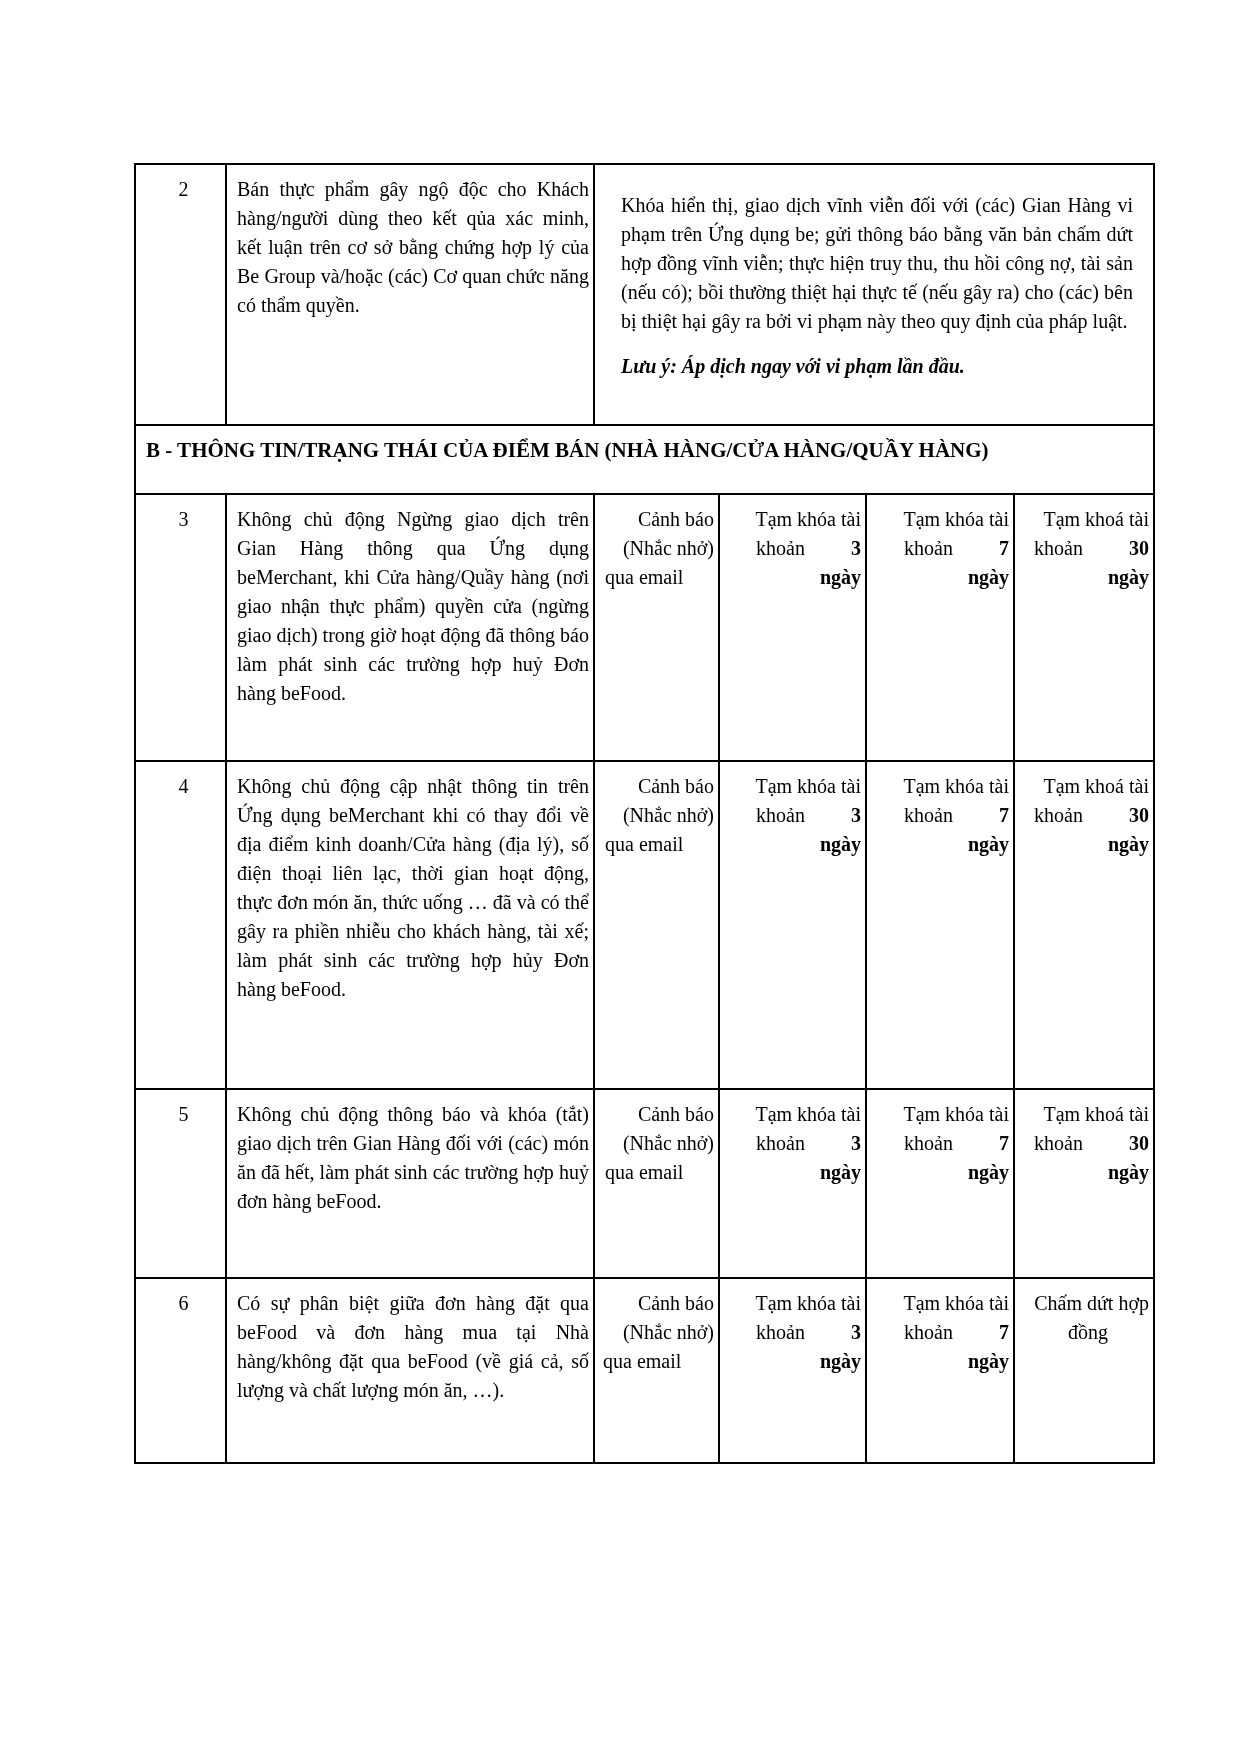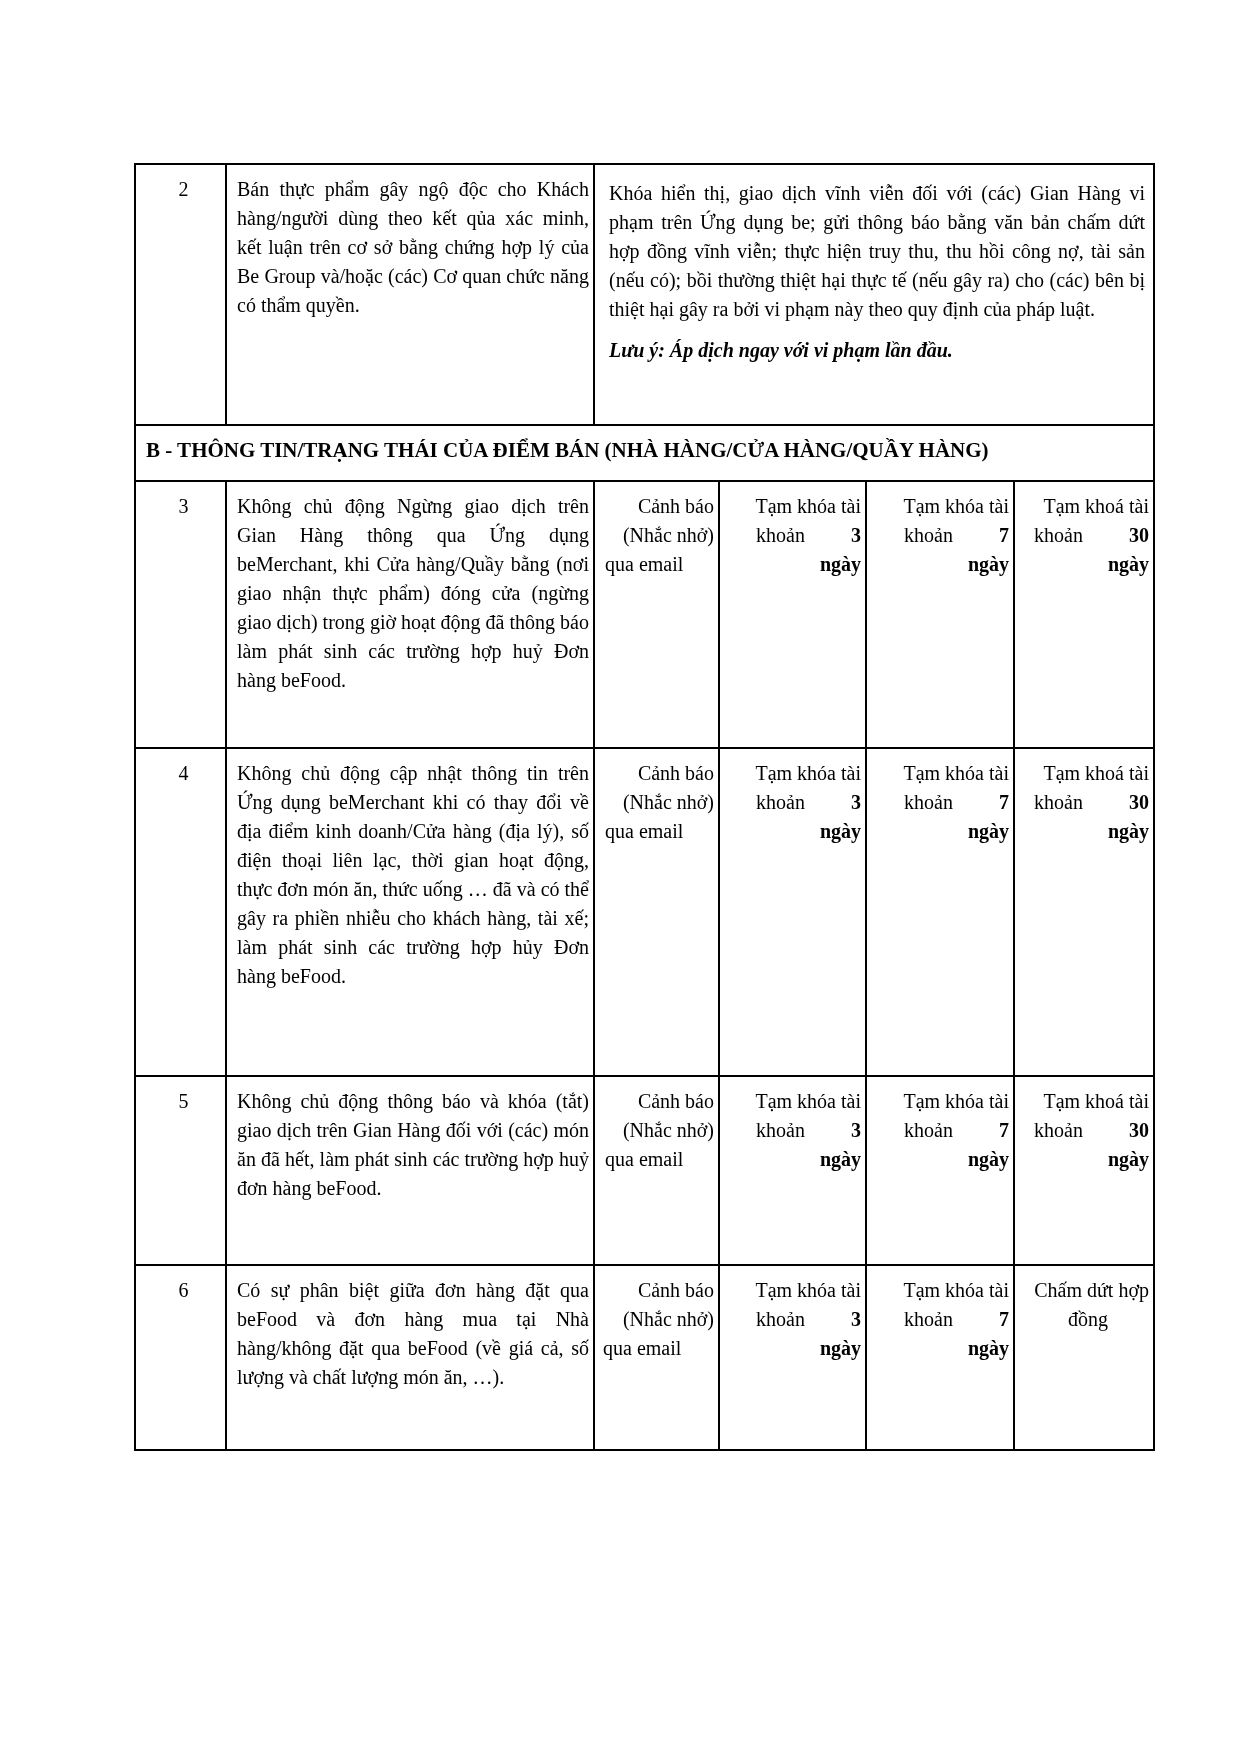--- a/index.html
+++ b/index.html
@@ -55,21 +55,21 @@
   }
   .section-text {
     display: inline-block;
     white-space: nowrap;
   }
   .note-text {
     font-weight: bold;
     font-style: italic;
     margin-top: 12px;
   }
-  p { margin: 4px; }
+  p { margin: 16px; }
   b { font-weight: bold; margin-left: 41px; }
 </style>
 </head>
 <body>
 
 <div class="page">
   <table class="rules">
     <colgroup>
       <col style="width:91px">
       <col style="width:368px">
@@ -82,29 +82,29 @@
     <tbody>
         <tr style="height:261px">
       <td class="no-cell">2</td>
       <td class="violation-cell">Bán thực phẩm gây ngộ độc cho Khách hàng/người dùng theo kết qủa xác minh, kết luận trên cơ sở bằng chứng hợp lý của Be Group và/hoặc (các) Cơ quan chức năng có thẩm quyền.</td>
       <td class="remedy-cell" colspan="4">
         <p>Khóa hiển thị, giao dịch vĩnh viễn đối với (các) Gian Hàng vi phạm trên Ứng dụng be; gửi thông báo bằng văn bản chấm dứt hợp đồng vĩnh viễn; thực hiện truy thu, thu hồi công nợ, tài sản (nếu có); bồi thường thiệt hại thực tế (nếu gây ra) cho (các) bên bị thiệt hại gây ra bởi vi phạm này theo quy định của pháp luật.</p>
         <p class="note-text">Lưu ý: Áp dịch ngay với vi phạm lần đầu.</p>
       </td>
     </tr>
 
-    <tr style="height:56px">
+    <tr style="height:69px">
       <td class="section-cell" colspan="6">
         <span class="section-text">B - THÔNG TIN/TRẠNG THÁI CỦA ĐIỂM BÁN (NHÀ HÀNG/CỬA HÀNG/QUẦY HÀNG)</span>
       </td>
     </tr>
 
     <tr style="height:267px">
       <td class="no-cell">3</td>
-      <td class="violation-cell">Không chủ động Ngừng giao dịch trên Gian Hàng thông qua Ứng dụng beMerchant, khi Cửa hàng/Quầy bằng (nơi giao nhận thực phẩm) đóng cửa (ngừng giao dịch) trong giờ hoạt động đã thông báo làm phát sinh các trường hợp huỷ Đơn hàng beFood.</td>
+      <td class="violation-cell">Không chủ động Ngừng giao dịch trên Gian Hàng thông qua Ứng dụng beMerchant, khi Cửa hàng/Quầy hàng (nơi giao nhận thực phẩm) quyền cửa (ngừng giao dịch) trong giờ hoạt động đã thông báo làm phát sinh các trường hợp huỷ Đơn hàng beFood.</td>
       <td class="pen-cell"><span>Cảnh báo (Nhắc nhở) qua email</span><span></span><b></b></td>
       <td class="pen-cell"><span></span><span>Tạm khóa tài khoản </span><b>3 ngày</b></td>
       <td class="pen-cell"><span></span><span>Tạm khóa tài khoản </span><b>7 ngày</b></td>
       <td class="pen-cell"><span></span><span>Tạm khoá tài khoản </span><b>30 ngày</b></td>
     </tr>
 
     <tr style="height:328px">
       <td class="no-cell">4</td>
       <td class="violation-cell">Không chủ động cập nhật thông tin trên Ứng dụng beMerchant khi có thay đổi về địa điểm kinh doanh/Cửa hàng (địa lý), số điện thoại liên lạc, thời gian hoạt động, thực đơn món ăn, thức uống … đã và có thể gây ra phiền nhiễu cho khách hàng, tài xế; làm phát sinh các trường hợp hủy Đơn hàng beFood.</td>
       <td class="pen-cell"><span>Cảnh báo (Nhắc nhở) qua email</span><span></span><b></b></td>

